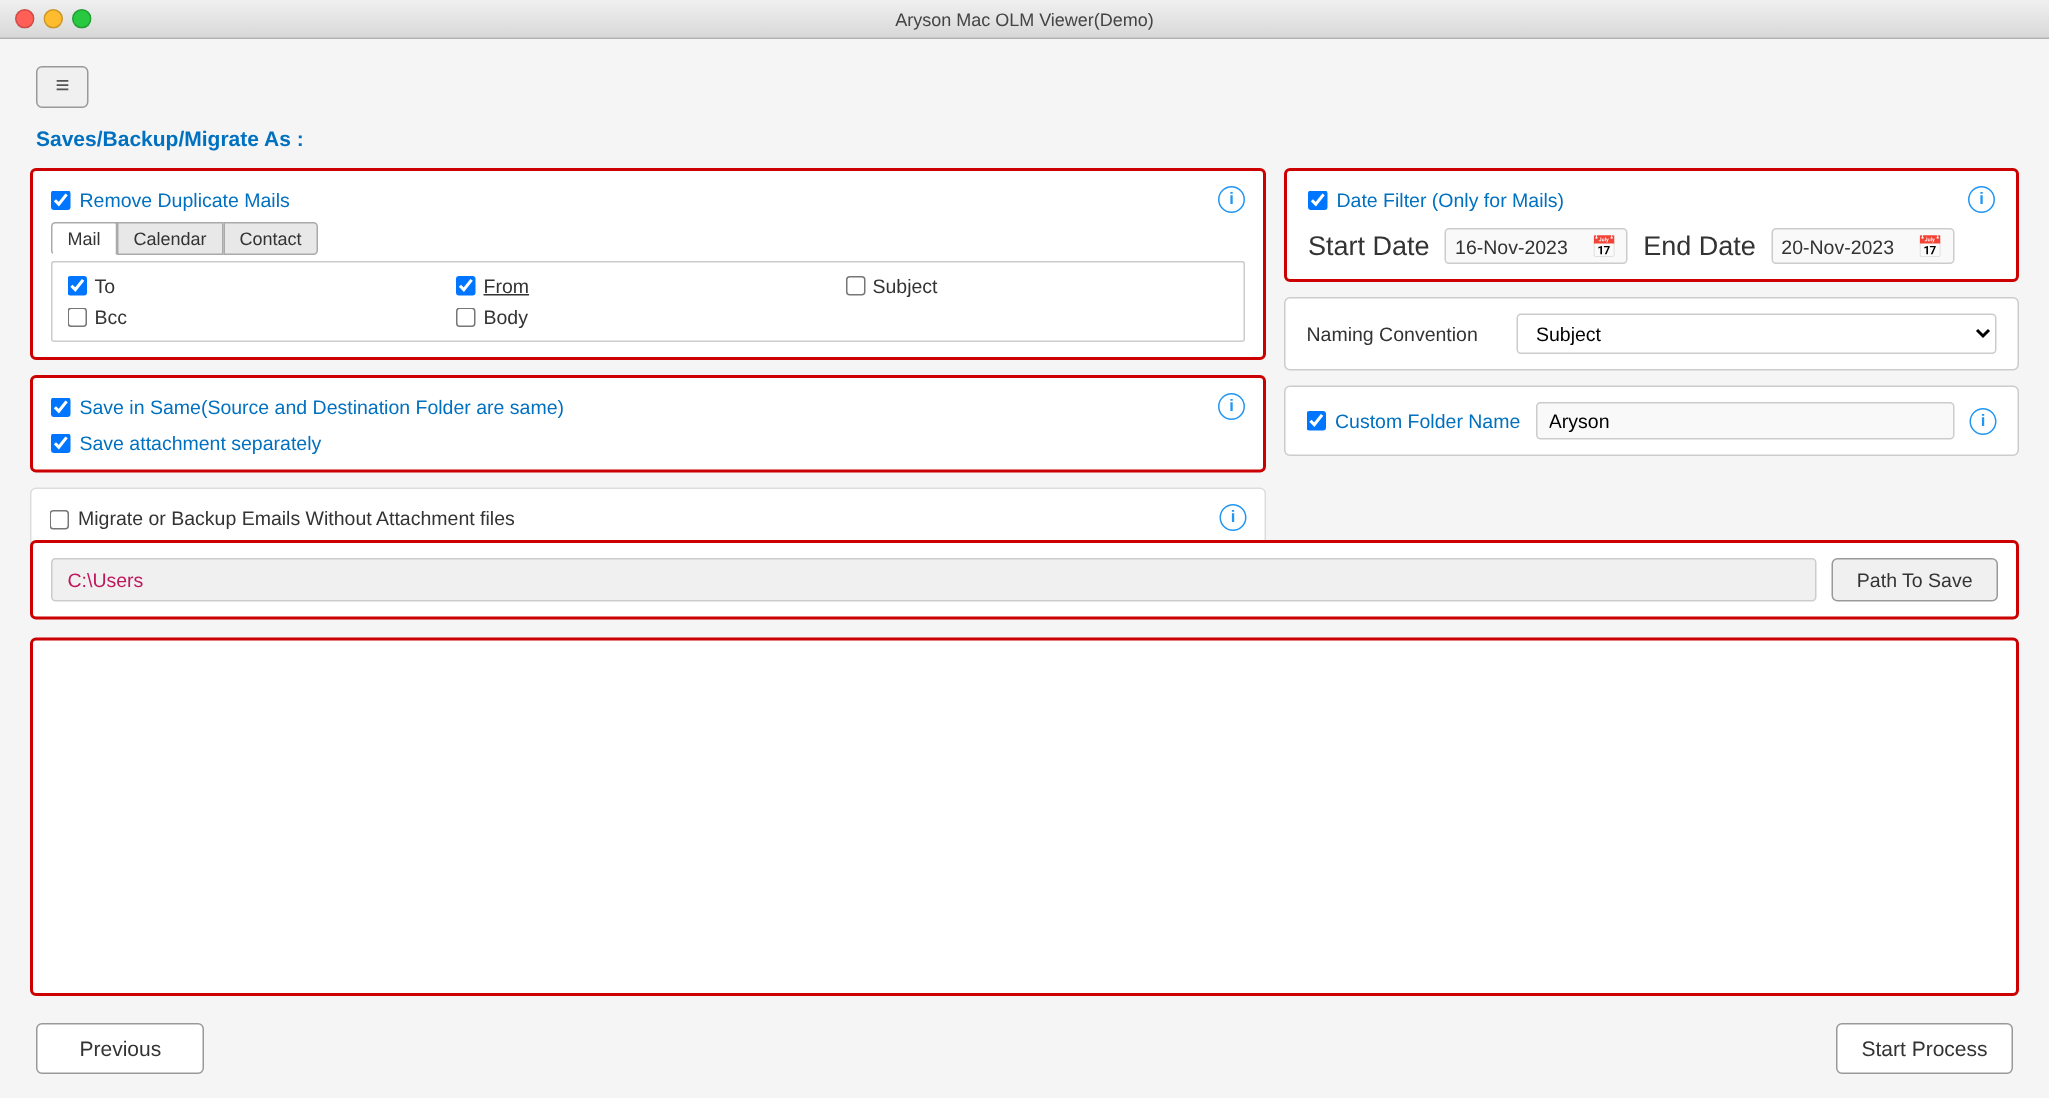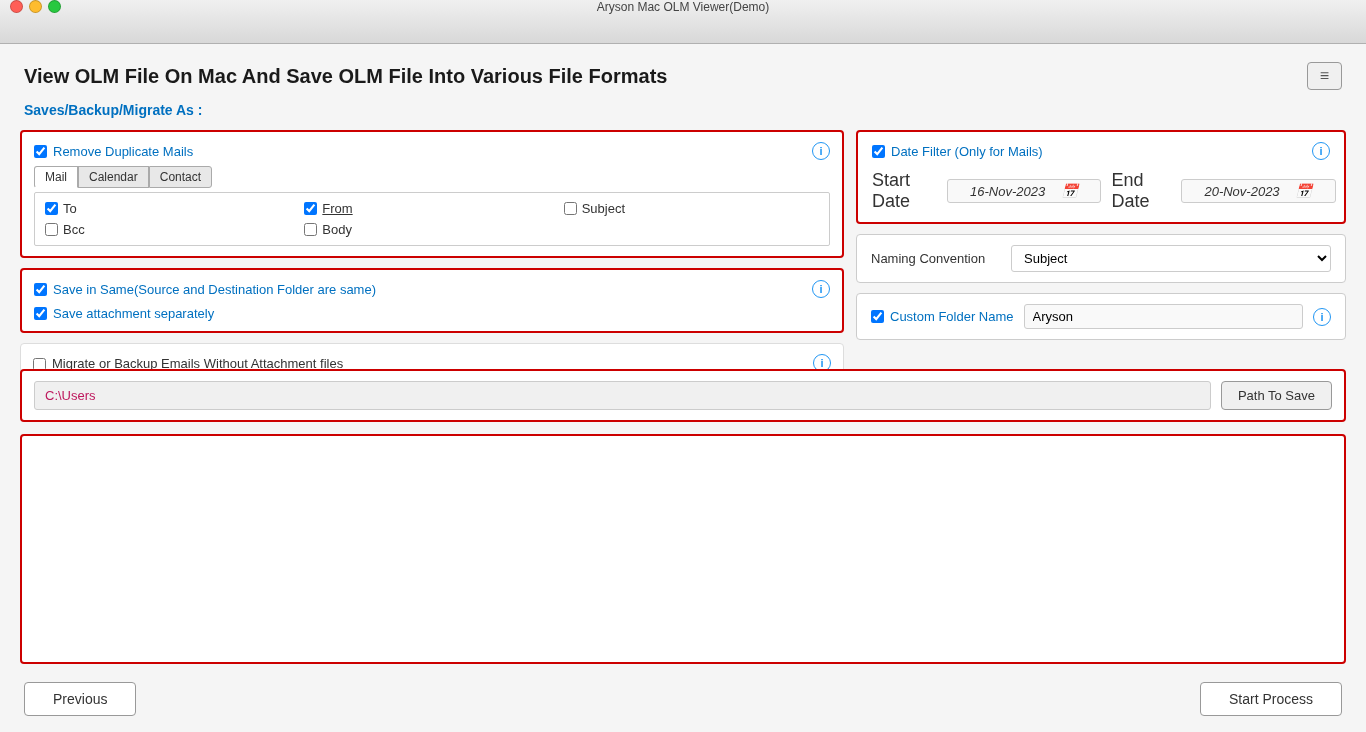--- a/index.html
+++ b/index.html
@@ -7,22 +7,23 @@
       font-family: -apple-system, BlinkMacSystemFont, "Helvetica Neue", Arial, sans-serif;
       background: #e8e8e8;
       width: 1366px;
       height: 732px;
       overflow: hidden;
       display: flex;
       flex-direction: column;
     }
     .title-bar {
       background: linear-gradient(to bottom, #f0f0f0, #d8d8d8);
-      height: 44px;
-      display: flex;
+      height: 26px;
+      display: flex;
+      align-items: center;
       justify-content: center;
       border-bottom: 1px solid #b0b0b0;
       position: relative;
       flex-shrink: 0;
     }
     .title-bar-buttons {
       position: absolute;
       left: 10px;
       display: flex;
       gap: 6px;
@@ -236,23 +237,22 @@
       color: #333;
       font-weight: 500;
       min-width: 65px;
     }
     .date-input-wrapper {
       display: flex;
       align-items: center;
       border: 1px solid #ccc;
       border-radius: 3px;
       background: #f9f9f9;
-      padding: 3px 22px;
+      padding: 3px 6px;
       gap: 6px;
-      font-style: italic;
     }
     .date-value {
       font-size: 13px;
       color: #333;
       min-width: 85px;
     }
     .cal-icon {
       font-size: 14px;
       cursor: pointer;
       color: #555;
@@ -351,21 +351,21 @@
       padding: 8px 28px;
       font-size: 14px;
       cursor: pointer;
       color: #333;
       font-weight: 500;
     }
     .start-btn {
       border: 1px solid #999;
       border-radius: 4px;
       background: white;
-      padding: 8px 28px;
+      padding: 8px 16px;
       font-size: 14px;
       cursor: pointer;
       color: #333;
       font-weight: 500;
     }
   </style>
 </head>
 <body>
 
 <div class="title-bar">
@@ -373,21 +373,20 @@
     <div class="tb-btn tb-close"></div>
     <div class="tb-btn tb-min"></div>
     <div class="tb-btn tb-max"></div>
   </div>
   <span class="title-bar-title">Aryson Mac OLM Viewer(Demo)</span>
 </div>
 
 <div class="app-window">
 
   <div class="header-row">
-    <h1 class="app-title">View OLM File On Mac And Save OLM File Into Various File Formats</h1>
     <button class="menu-btn">≡</button>
   </div>
 
   <div class="saves-row">
     <span class="saves-label">Saves/Backup/Migrate As :</span>
   </div>
 
   <div class="main-content">
 
     <div class="left-panel">

